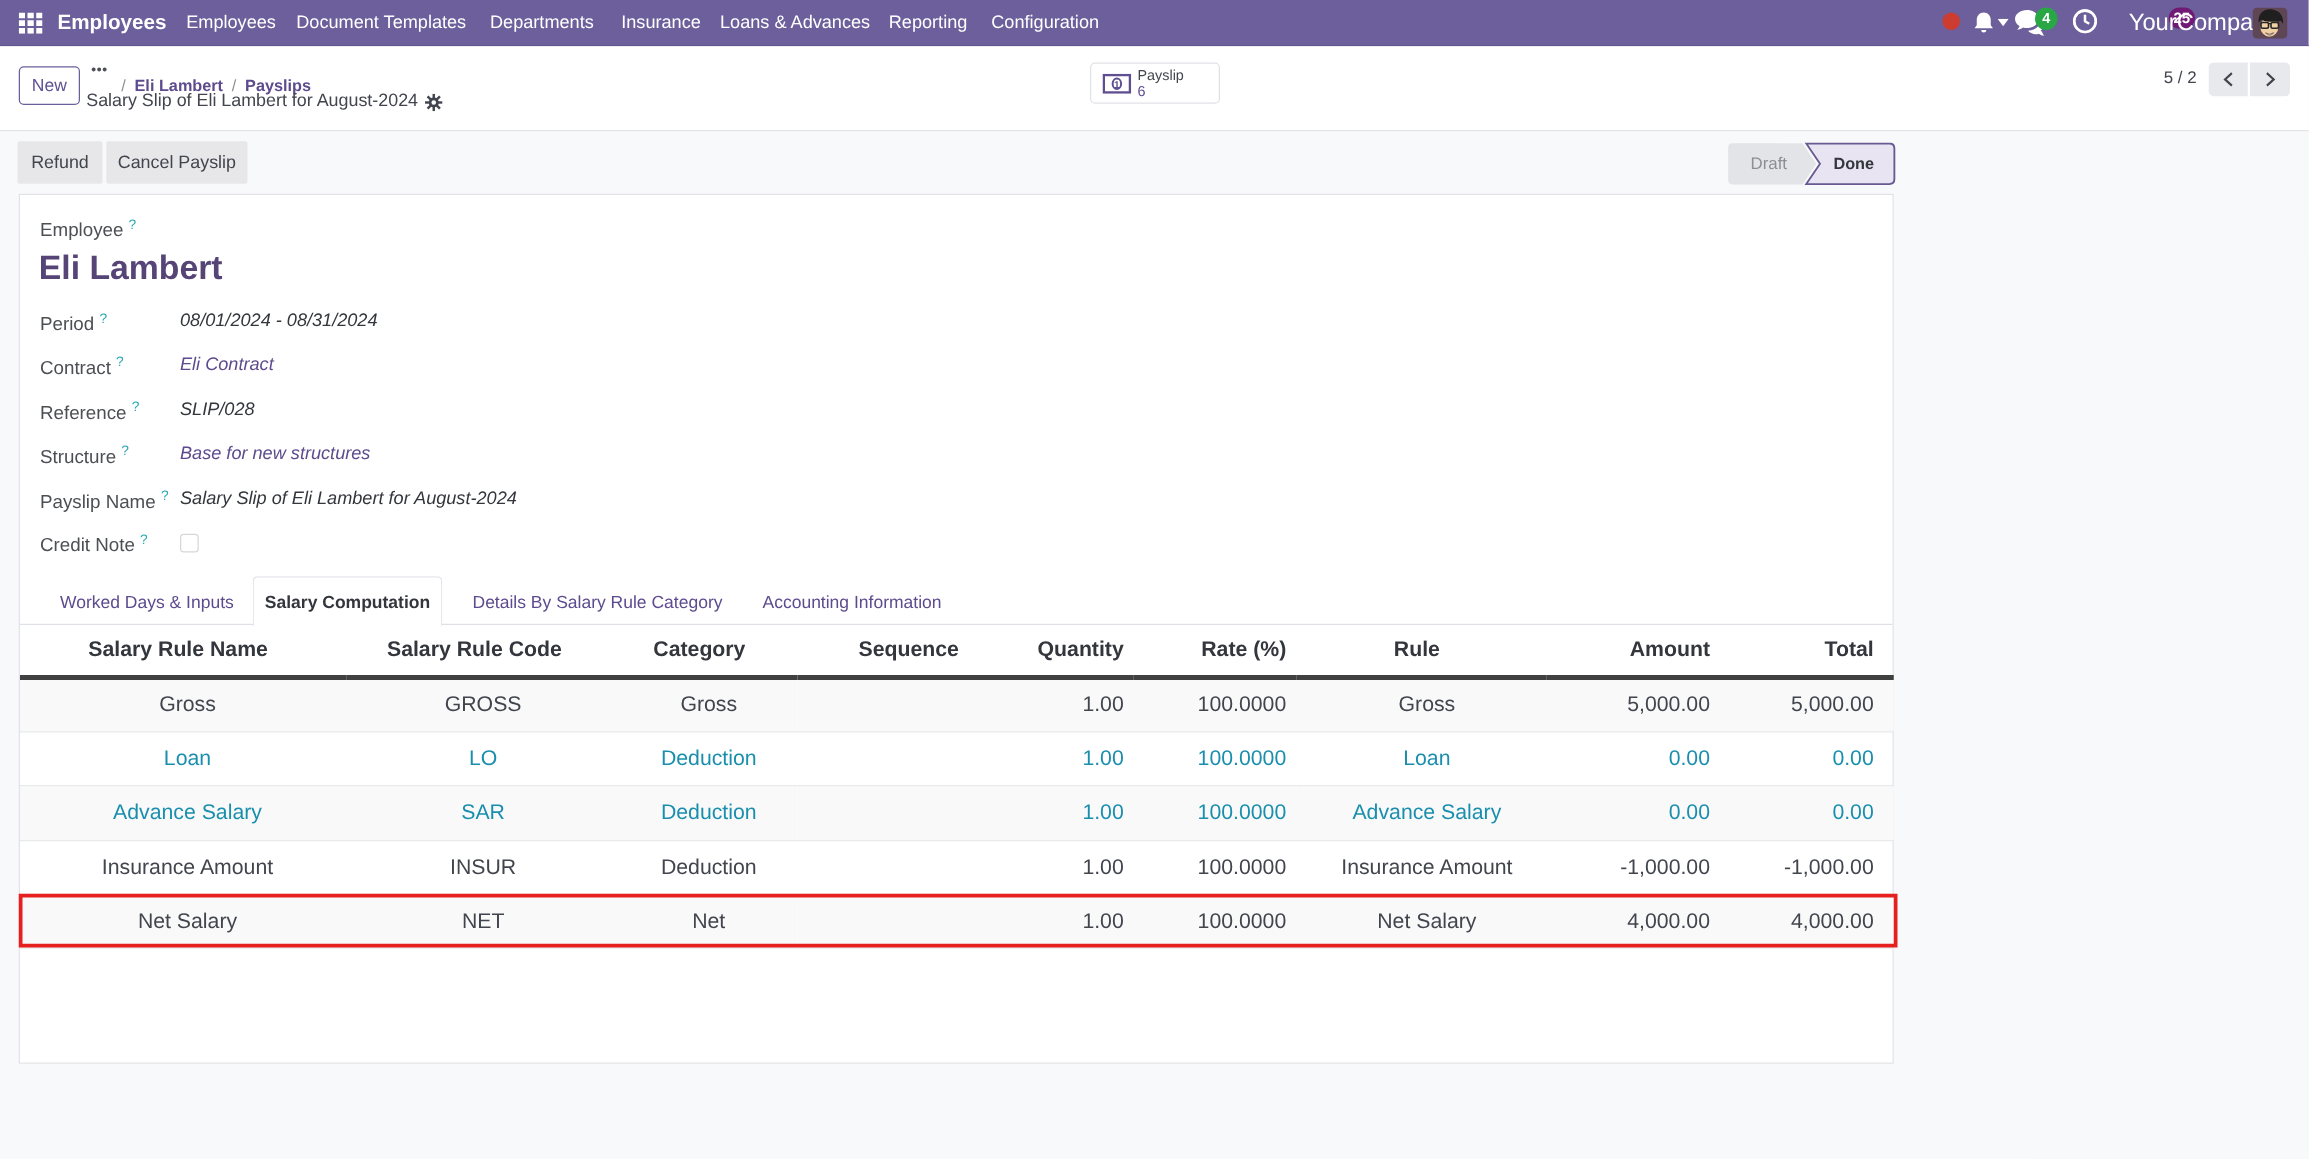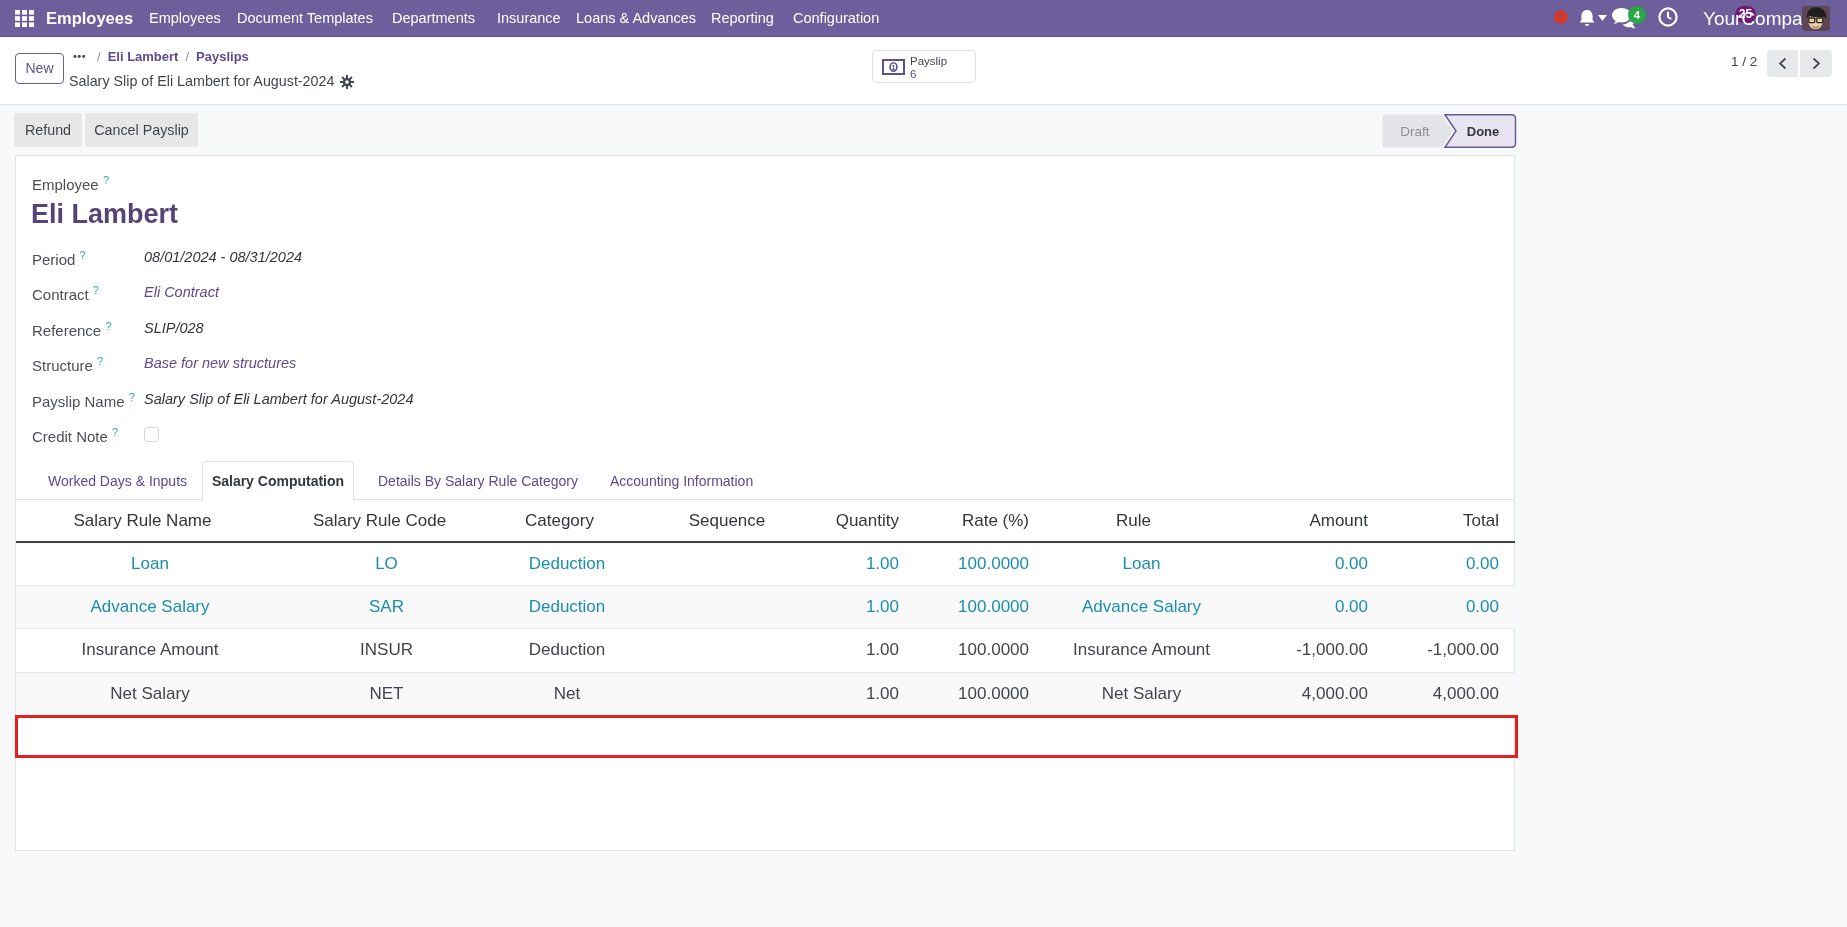--- a/index.html
+++ b/index.html
@@ -6,40 +6,40 @@
   html,body { width:1847px; height:927px; overflow:hidden; }
   body { font-family:"Liberation Sans", sans-serif; background:#f8f9fa; position:relative; }
   .abs { position:absolute; }
   
   #nav { position:absolute; left:0; top:0; width:1847px; height:37px; background:#6c5f9b; border-bottom:1px solid #615590; }
   #nav .mi { position:absolute; top:0; height:37px; line-height:37px; color:#fff; font-size:14.5px; white-space:nowrap; }
   #brand { position:absolute; left:46px; top:0; height:37px; line-height:37px; color:#fff; font-size:16.5px; font-weight:bold; }
   
   #cp { position:absolute; left:0; top:37px; width:1847px; height:68px; background:#fff; border-bottom:1px solid #e3e4e8; }
   #newbtn { position:absolute; left:15px; top:16px; width:49px; height:31px; border:1px solid #6c5f9b; border-radius:4px; color:#5f5290; font-size:14px; text-align:center; line-height:29px; background:#fff; }
-  .bc { font-size:13px; font-weight:bold; color:#5d4b8e; }
+  .bc { font-size:13px; font-weight:bold; color:#5d4b8e;margin-top:12px; }
   .bcsep { color:#8d9196; font-weight:normal; padding:0 7px; }
   #title { position:absolute; left:69px; top:36px; font-size:14.3px; color:#42454d; }
   
   #smart { position:absolute; left:872px; top:13px; width:104px; height:33px; border:1px solid #e0e2e6; border-radius:4px; background:#fff; }
   
   .pagerbtn { position:absolute; top:13px; width:32px; height:27px; background:#e8e9ec; }
   
   .sbtn { position:absolute; top:113px; height:34px; background:#e7e7e9; color:#42454d; font-size:14.3px; text-align:center; line-height:34px; border-radius:2px; }
   
   #sheet { position:absolute; left:15px; top:155px; width:1500px; height:696px; background:#fff; border:1px solid #e2e3e6; }
   .lbl { position:absolute; font-size:15px; color:#4c4f54; white-space:nowrap; }
   .lbl sup { color:#2ea8b5; font-size:11px; }
   .val { position:absolute; font-size:14.5px; color:#33363c; white-space:nowrap;font-style:italic; }
   .vlink { color:#5d4b8e; }
   
   .tab { position:absolute; top:462px; height:38px; line-height:38px; font-size:14px; color:#5d4b8e; white-space:nowrap; }
   
   #tbl { position:absolute; left:16px; top:500px; border-collapse:collapse; table-layout:fixed; font-size:17px; color:#42454d; }
-  #tbl th { font-weight:normal; color:#33363c; height:42px; border-bottom:2px solid #404040; }
+  #tbl th { font-weight:bold; color:#33363c; height:42px; border-bottom:4px solid #404040; }
   #tbl td { height:43.4px; border-bottom:1px solid #e8e9eb; }
   #tbl .c { text-align:center; }
   #tbl .r { text-align:right; padding-right:8px; }
   #tbl th:nth-child(1) { padding-right:8px; }
   #tbl th:nth-child(9), #tbl td:nth-child(9) { padding-right:16px; }
   #tbl th:nth-child(2) { padding-right:14px; }
   #tbl th:nth-child(3) { padding-right:15px; }
   #tbl th:nth-child(7) { padding-right:7px; }
   #tbl td:nth-child(1) { padding-left:7px; }
   #tbl td:nth-child(7) { padding-left:9px; }
@@ -121,21 +121,21 @@
     </svg>
     <div id="smart">
       <svg class="abs" style="left:9px;top:8px" width="23" height="16" viewBox="0 0 23 16">
         <rect x="1" y="1" width="21" height="14" fill="none" stroke="#5f4f92" stroke-width="2"></rect>
         <ellipse cx="11.5" cy="8" rx="3.4" ry="4.2" fill="none" stroke="#5f4f92" stroke-width="1.6"></ellipse>
         <text x="11.5" y="11" font-size="8" font-weight="bold" fill="#5f4f92" text-anchor="middle">1</text>
       </svg>
       <div class="abs" style="left:37px;top:4px;font-size:11.5px;color:#42454d">Payslip</div>
       <div class="abs" style="left:37px;top:17px;font-size:11.5px;color:#5d4b8e">6</div>
     </div>
-    <div class="abs" style="left:1731px;top:17px;font-size:13.5px;color:#42454d">1 / 2</div>
+    <div class="abs" style="left:1731px;top:17px;font-size:13.5px;color:#42454d">5 / 2</div>
     <div class="pagerbtn" style="left:1767px;border-radius:4px 0 0 4px;border-right:1px solid #fff">
       <svg style="margin:7px 0 0 10px" width="11" height="13" viewBox="0 0 11 13">
         <path fill="none" stroke="#42454d" stroke-width="1.7" d="M8.5 1.5 L3 6.5 L8.5 11.5"></path>
       </svg>
     </div>
     <div class="pagerbtn" style="left:1800px;border-radius:0 4px 4px 0">
       <svg style="margin:7px 0 0 11px" width="11" height="13" viewBox="0 0 11 13">
         <path fill="none" stroke="#42454d" stroke-width="1.7" d="M2.5 1.5 L8 6.5 L2.5 11.5"></path>
       </svg>
     </div>
@@ -190,20 +190,31 @@
       <th class="c">Salary Rule Name</th>
         <th class="c">Salary Rule Code</th>
         <th class="c">Category</th>
         <th class="c">Sequence</th>
       <th class="r">Quantity</th>
         <th class="r">Rate (%)</th>
         <th class="c">Rule</th>
         <th class="r">Amount</th>
         <th class="r">Total</th>
     </tr>
+    <tr class="stripe">
+      <td class="c">Gross</td>
+        <td class="c">GROSS</td>
+        <td class="c">Gross</td>
+        <td></td>
+      <td class="r">1.00</td>
+        <td class="r">100.0000</td>
+        <td class="c">Gross</td>
+        <td class="r">5,000.00</td>
+        <td class="r">5,000.00</td>
+    </tr>
     <tr class="teal">
       <td class="c">Loan</td>
         <td class="c">LO</td>
         <td class="c">Deduction</td>
         <td></td>
       <td class="r">1.00</td>
         <td class="r">100.0000</td>
         <td class="c">Loan</td>
         <td class="r">0.00</td>
         <td class="r">0.00</td>

